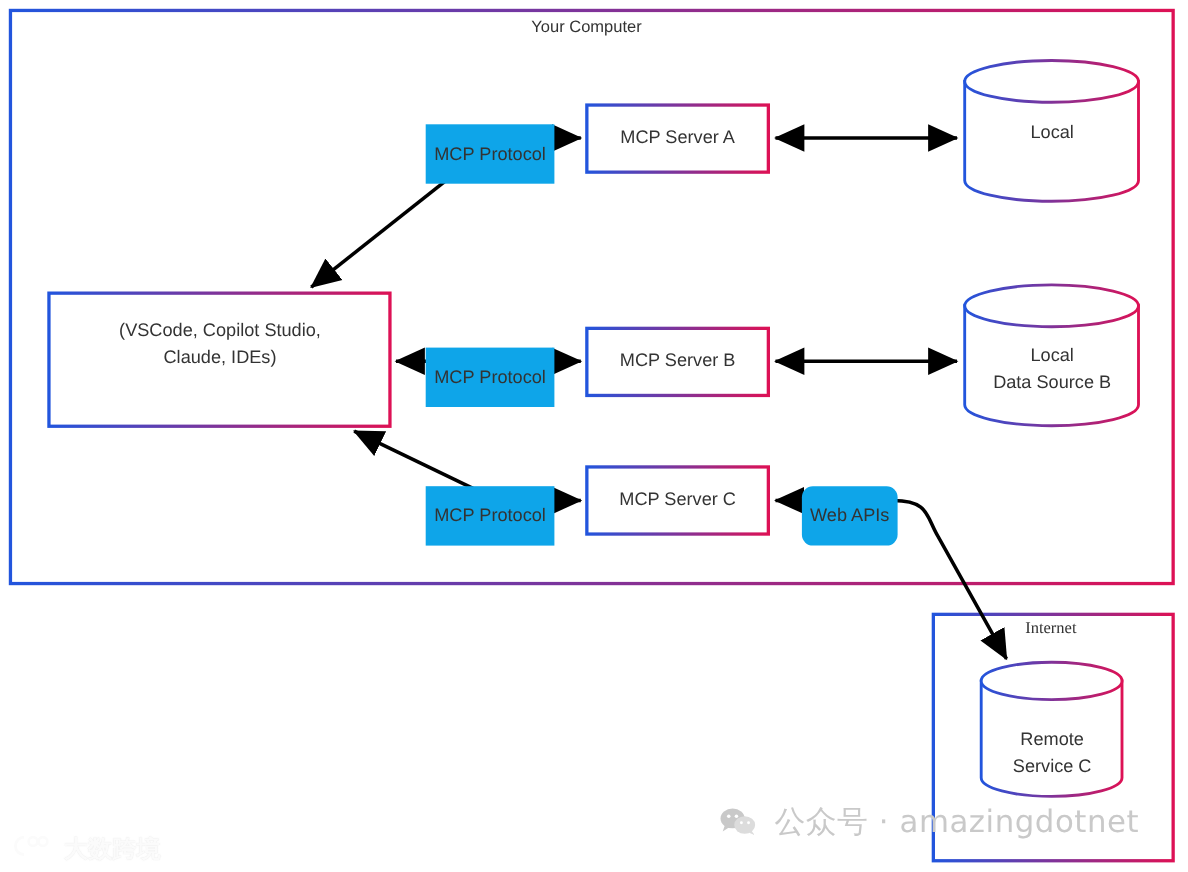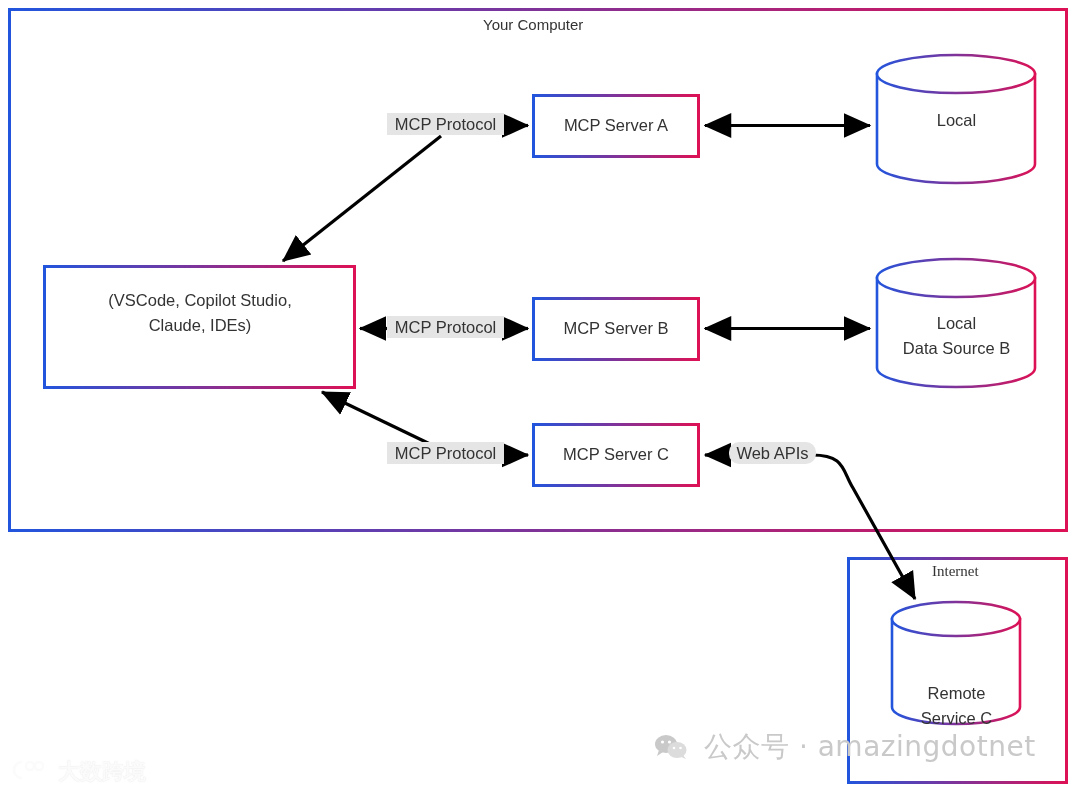--- a/index.html
+++ b/index.html
@@ -27,25 +27,25 @@
     font-size: 16.5px;
     color: #333333;
     white-space: nowrap;
     text-align: center;
     line-height: 25px;
   }
   .lbl.multiline { white-space: normal; }
 
   .chip {
     position: absolute;
-    background: #e5e5e5;
+    background: #0ea5e9;
     color: #333333;
     font-size: 16.5px;
     line-height: 22px;
-    padding: 0 2px;
+    padding: 16px 2px;
     white-space: nowrap;
     text-align: center;
   }
 
   .boxlabel {
     position: absolute;
     font-size: 15px;
     color: #333333;
     white-space: nowrap;
   }
@@ -169,21 +169,21 @@
 
 <div class="lbl multiline" style="left:877px; top:108px; width:159px;">
   <div>Local</div>
 </div>
 
 <div class="lbl multiline" style="left:877px; top:311px; width:159px;">
   <div>Local</div>
   <div>Data Source B</div>
 </div>
 
-<div class="lbl multiline" style="left:892px; top:681px; width:129px;">
+<div class="lbl multiline" style="left:892px; top:660px; width:129px;">
   <div>Remote</div>
   <div>Service C</div>
 </div>
 
 <div class="chip" style="left:387px; top:113px; width:113px;">MCP Protocol</div>
 
 <div class="chip" style="left:387px; top:316px; width:113px;">MCP Protocol</div>
 
 <div class="chip" style="left:387px; top:442px; width:113px;">MCP Protocol</div>
 

